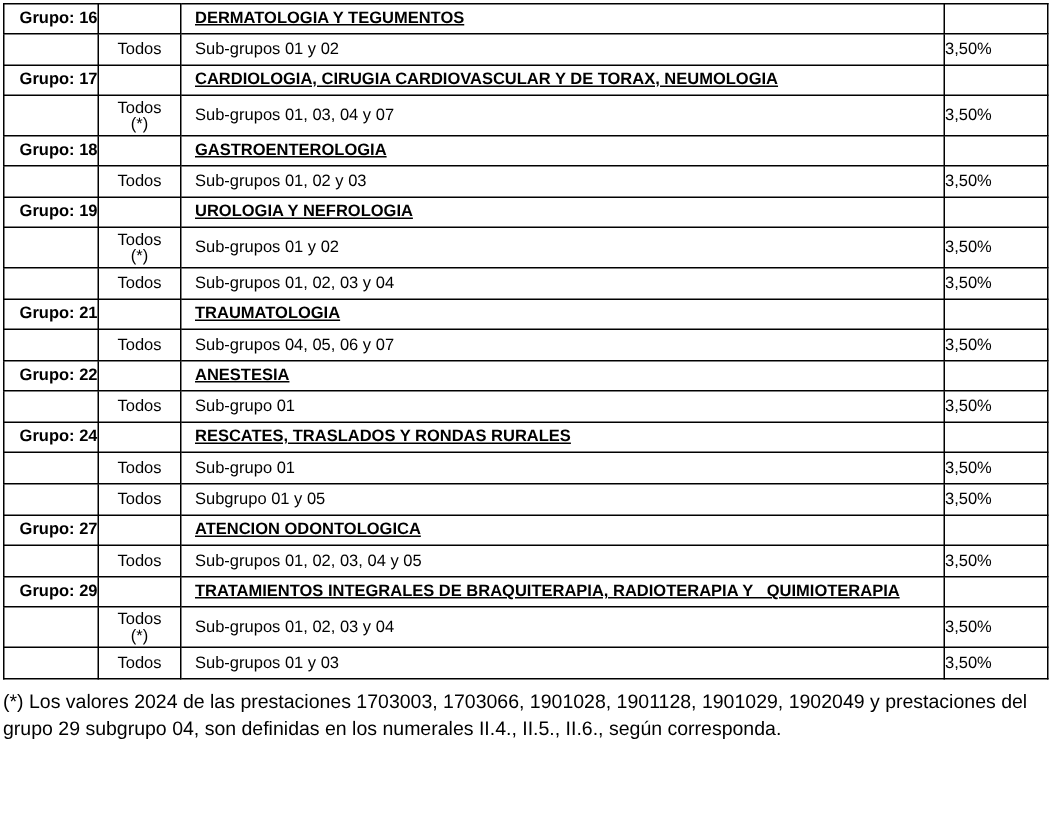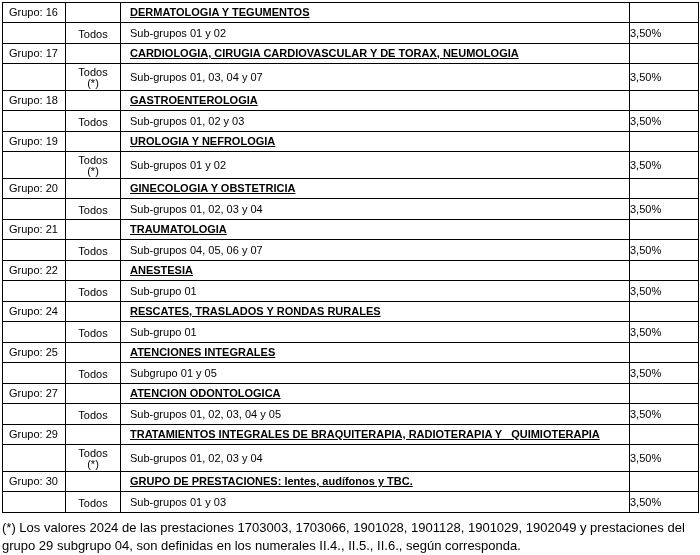--- a/index.html
+++ b/index.html
@@ -27,21 +27,21 @@
     font-size: 11px;
     line-height: 13px;
     vertical-align: middle;
     padding: 0;
     overflow: hidden;
   }
   tr.group-row  { height: 20px; }
   tr.todos-row  { height: 21px; }
   tr.todos-row.starred { height: 27px; }
 
-  .c-group { font-weight: normal; padding-left: 6px; }
+  .c-group { font-weight: bold; padding-left: 6px; text-align: right; }
   .c-title { font-weight: bold; padding-left: 9px; white-space: pre; text-decoration: underline; }
   .c-sub   { padding-left: 9px; white-space: nowrap; }
   .c-scope { text-align: center; }
   .c-val   { text-align: left; }
 
   .scope-wrap { display: inline-block; text-align: center; vertical-align: middle; }
   .scope-label { display: block; line-height: 12px; }
   .star        { display: block; line-height: 11px; }
 
   .footnote {
@@ -129,26 +129,20 @@
     <td class="c-scope">
       <div class="scope-wrap">
         <span class="scope-label">Todos</span>
         <span class="star">(*)</span>
       </div>
     </td>
     <td class="c-sub">Sub-grupos 01 y 02</td>
     <td class="c-val">3,50%</td>
   </tr>
 
-  <tr class="group-row">
-    <td class="c-group">Grupo: 20</td>
-    <td class="c-empty"></td>
-    <td class="c-title">GINECOLOGIA Y OBSTETRICIA</td>
-    <td class="c-val"></td>
-  </tr>
   <tr class="todos-row">
     <td class="c-empty"></td>
     <td class="c-scope">
       <div class="scope-wrap">
         <span class="scope-label">Todos</span>
         <span class="star"></span>
       </div>
     </td>
     <td class="c-sub">Sub-grupos 01, 02, 03 y 04</td>
     <td class="c-val">3,50%</td>
@@ -201,26 +195,20 @@
     <td class="c-scope">
       <div class="scope-wrap">
         <span class="scope-label">Todos</span>
         <span class="star"></span>
       </div>
     </td>
     <td class="c-sub">Sub-grupo 01</td>
     <td class="c-val">3,50%</td>
   </tr>
 
-  <tr class="group-row">
-    <td class="c-group">Grupo: 25</td>
-    <td class="c-empty"></td>
-    <td class="c-title">ATENCIONES INTEGRALES</td>
-    <td class="c-val"></td>
-  </tr>
   <tr class="todos-row">
     <td class="c-empty"></td>
     <td class="c-scope">
       <div class="scope-wrap">
         <span class="scope-label">Todos</span>
         <span class="star"></span>
       </div>
     </td>
     <td class="c-sub">Subgrupo 01 y 05</td>
     <td class="c-val">3,50%</td>
@@ -255,26 +243,20 @@
     <td class="c-scope">
       <div class="scope-wrap">
         <span class="scope-label">Todos</span>
         <span class="star">(*)</span>
       </div>
     </td>
     <td class="c-sub">Sub-grupos 01, 02, 03 y 04</td>
     <td class="c-val">3,50%</td>
   </tr>
 
-  <tr class="group-row">
-    <td class="c-group">Grupo: 30</td>
-    <td class="c-empty"></td>
-    <td class="c-title">GRUPO DE PRESTACIONES: lentes, audífonos y TBC.</td>
-    <td class="c-val"></td>
-  </tr>
   <tr class="todos-row">
     <td class="c-empty"></td>
     <td class="c-scope">
       <div class="scope-wrap">
         <span class="scope-label">Todos</span>
         <span class="star"></span>
       </div>
     </td>
     <td class="c-sub">Sub-grupos 01 y 03</td>
     <td class="c-val">3,50%</td>

